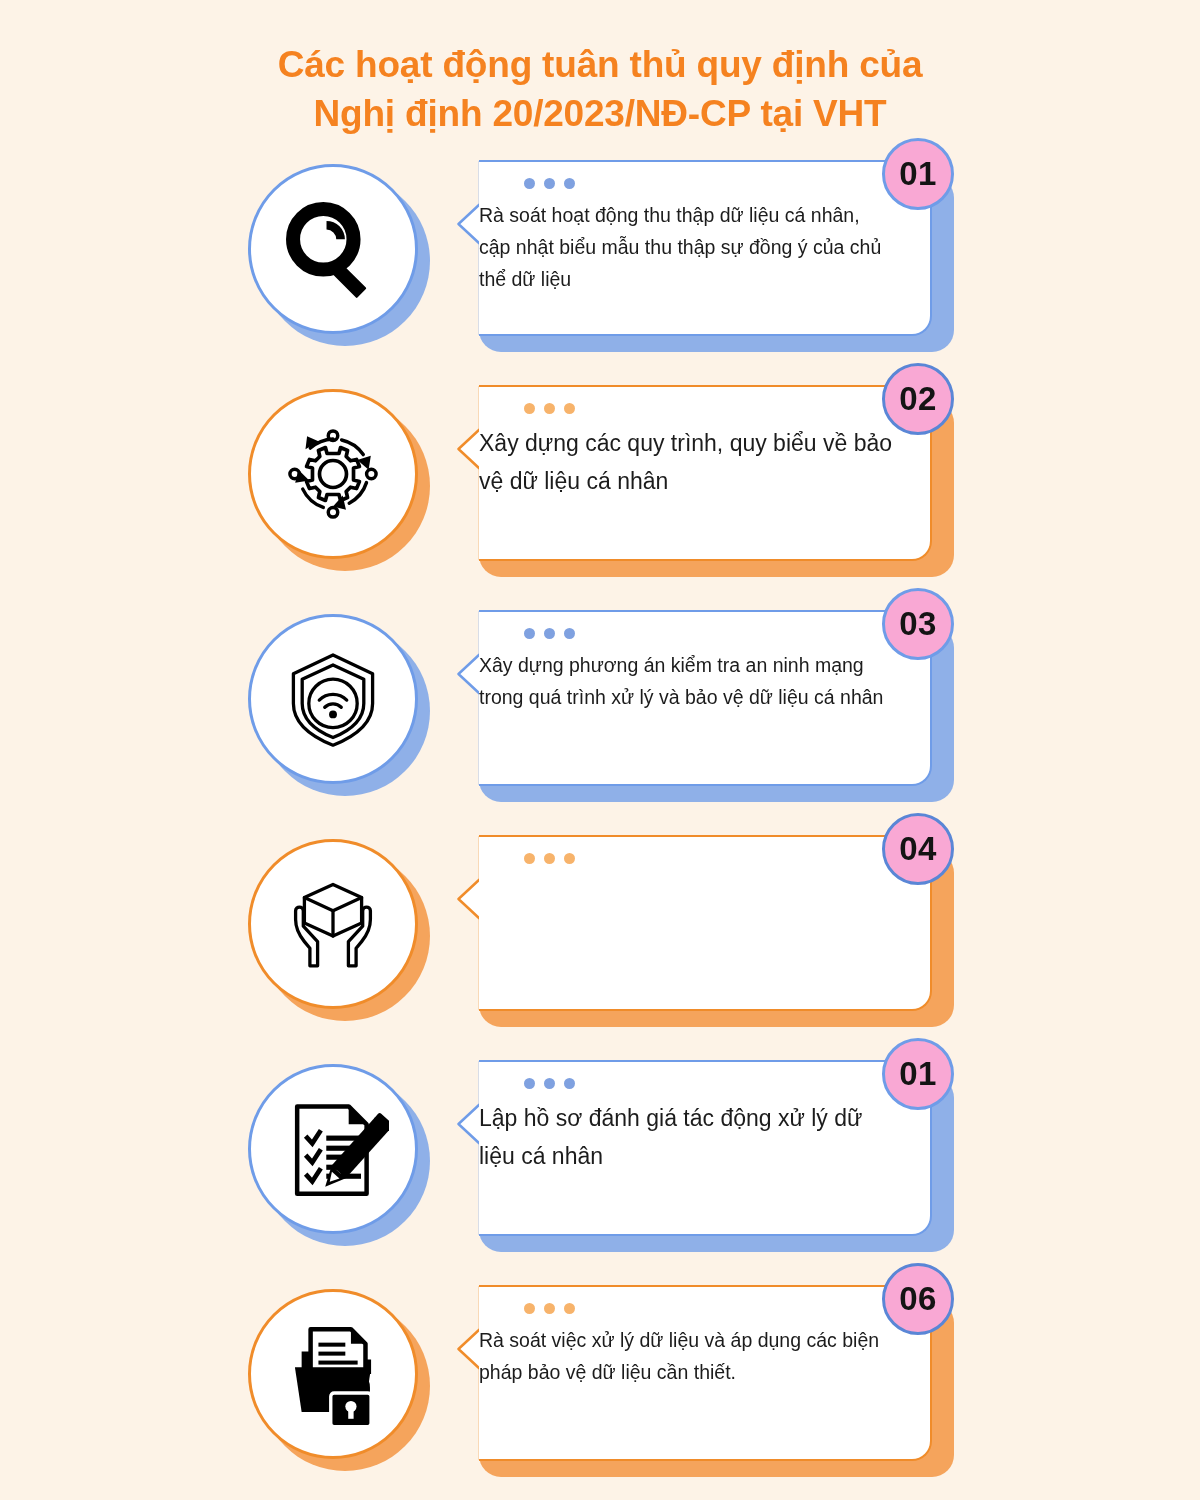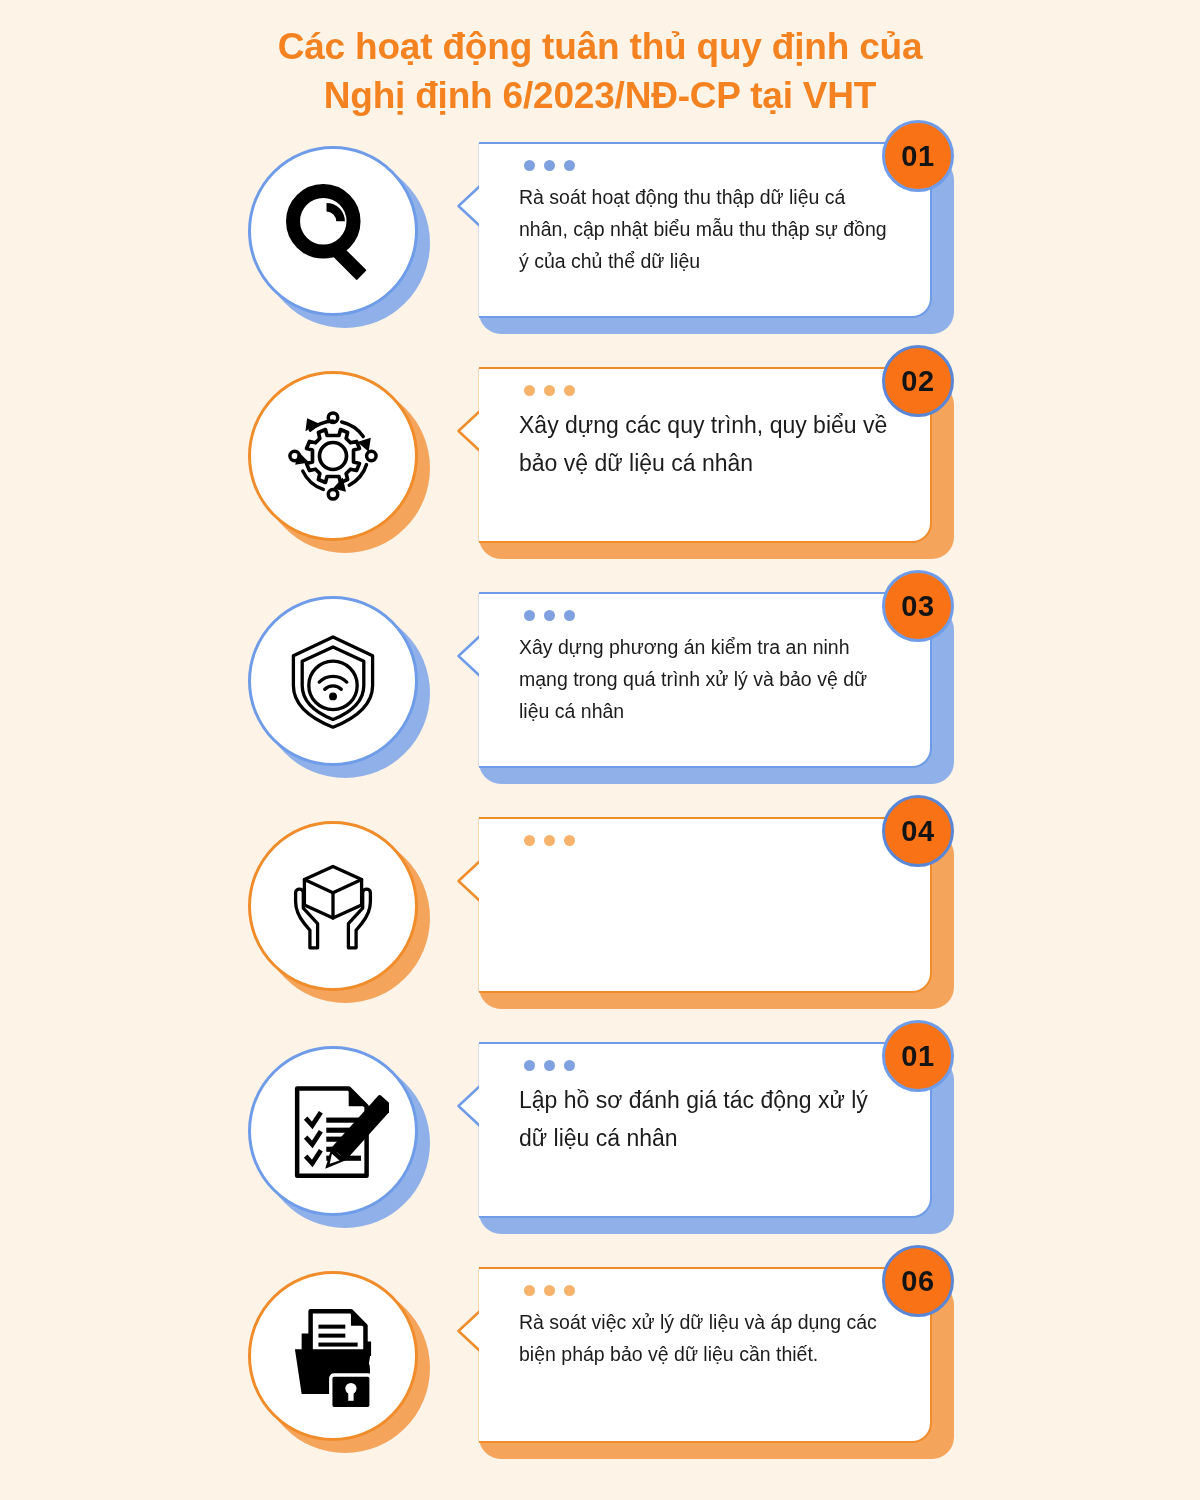--- a/index.html
+++ b/index.html
@@ -10,21 +10,21 @@
     background: #FDF3E7;
     font-family: "Liberation Sans", sans-serif;
     overflow: hidden;
     position: relative;
   }
 
   
   .title {
     width: 100%;
     text-align: center;
-    padding-top: 22px;
+    padding-top: 40px;
     color: #F58220;
     font-size: 37px;
     font-weight: 700;
     line-height: 1.33;
     letter-spacing: -0.2px;
   }
   .title .line { display: block; }
 
   
   .rows { position: relative; margin-top: 14px; }
@@ -135,57 +135,56 @@
   
   .card-text {
     position: absolute;
     left: 0;
     right: 34px;
     top: 38px;
     bottom: 10px;
     display: flex;
     align-items: flex-start;
     justify-content: center;
-    padding-left: 40px;
   }
   .card-text p {
     color: #1C1C1C;
     line-height: 1.62;
     font-size: 19.5px;
     font-weight: 400;
     text-align: left;
   }
   .card-text.big p { font-size: 23px; line-height: 1.62; }
 
   
   .badge {
     position: absolute;
     right: -22px;
     top: -22px;
     width: 72px;
     height: 72px;
     border-radius: 50%;
-    background: #f97316;
+    background: #f9a8d4;
     border: 3px solid #6F9CE8;
     display: flex;
     align-items: center;
     justify-content: center;
-    font-size: 29px;
+    font-size: 33px;
     font-weight: 700;
     color: #141414;
     letter-spacing: 0.5px;
   }
   .row.orange .badge { border-color: #5A86D6; }
 </style>
 </head>
 <body>
 
 <div class="title">
   <span class="line">Các hoạt động tuân thủ quy định của</span>
-  <span class="line">Nghị định 6/2023/NĐ-CP tại VHT</span>
+  <span class="line">Nghị định 20/2023/NĐ-CP tại VHT</span>
 </div>
 
 <div class="rows" id="rows">
     <div class="row blue">
     <div class="icon-wrap">
       <div class="icon-shadow"></div>
       <div class="icon-circle">
     <svg width="108" height="108" viewBox="0 0 100 100">
       <circle cx="41" cy="41" r="28" fill="none" stroke="#000" stroke-width="13"></circle>
       <path d="M44 24 A17 17 0 0 1 61 41 L53 41 A9 9 0 0 0 44 32 Z" fill="#000"></path>

